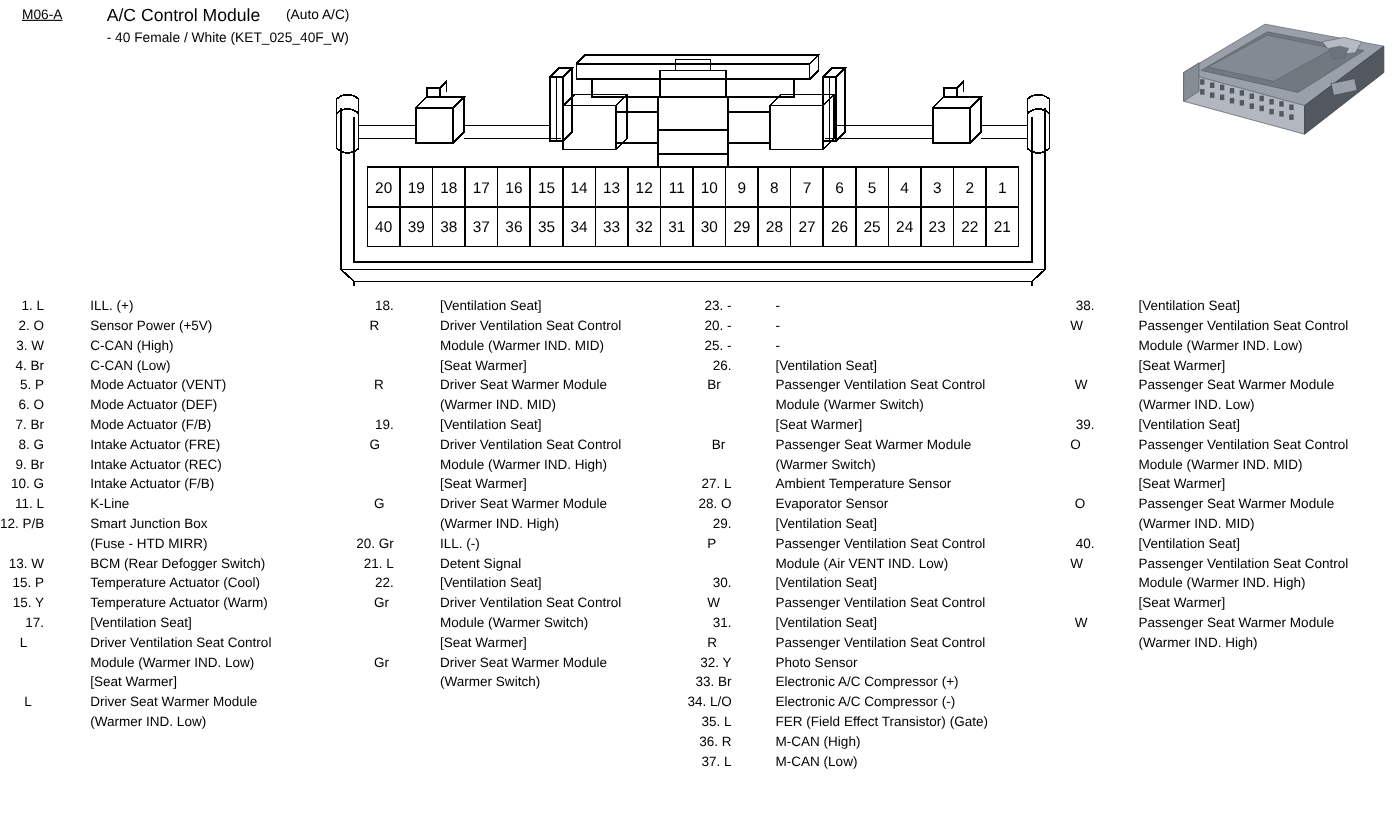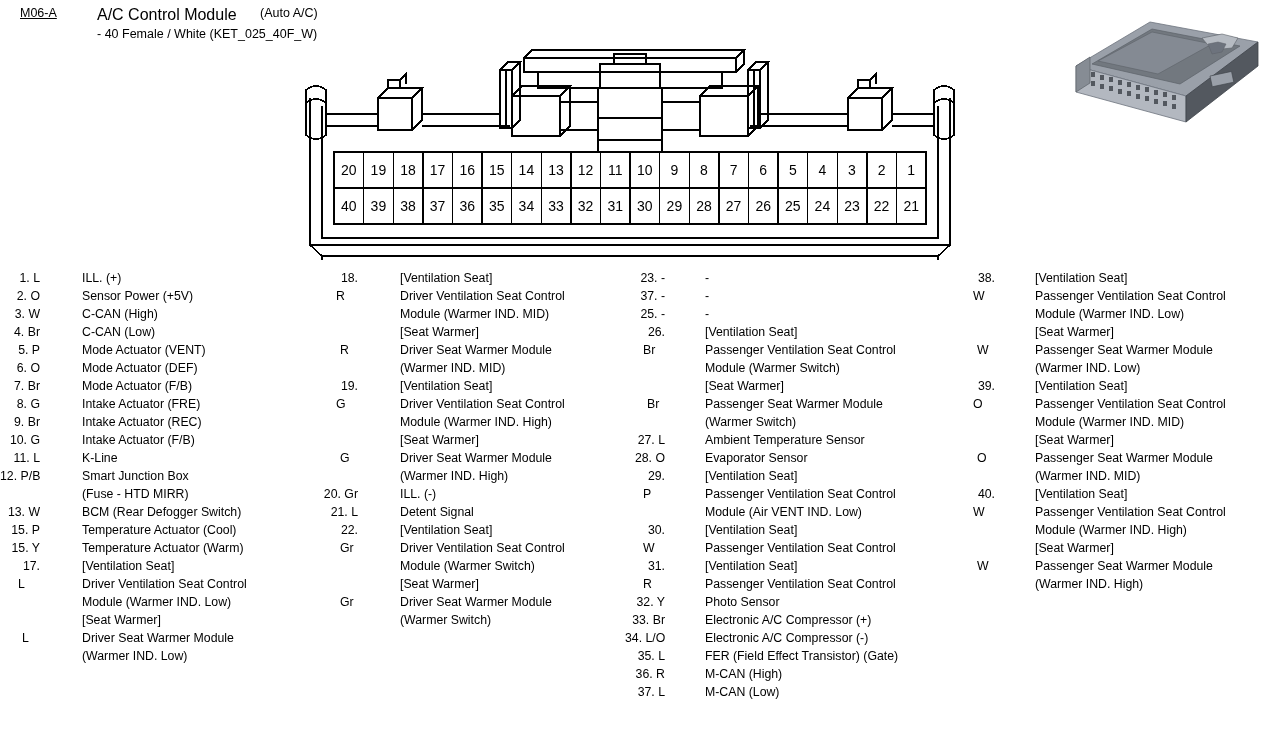--- a/index.html
+++ b/index.html
@@ -481,21 +481,21 @@
     <div class="pin-row">
       <span class="pin-desc">(Warmer Switch)</span>
     </div>
   </div>
 <div class="pin-col" id="col-3">
     <div class="pin-row">
       <span class="pin-lbl num">23. -</span>
       <span class="pin-desc">-</span>
     </div>
     <div class="pin-row">
-      <span class="pin-lbl num">37. -</span>
+      <span class="pin-lbl num">20. -</span>
       <span class="pin-desc">-</span>
     </div>
     <div class="pin-row">
       <span class="pin-lbl num">25. -</span>
       <span class="pin-desc">-</span>
     </div>
     <div class="pin-row">
       <span class="pin-lbl num">26.</span>
       <span class="pin-desc">[Ventilation Seat]</span>
     </div>

